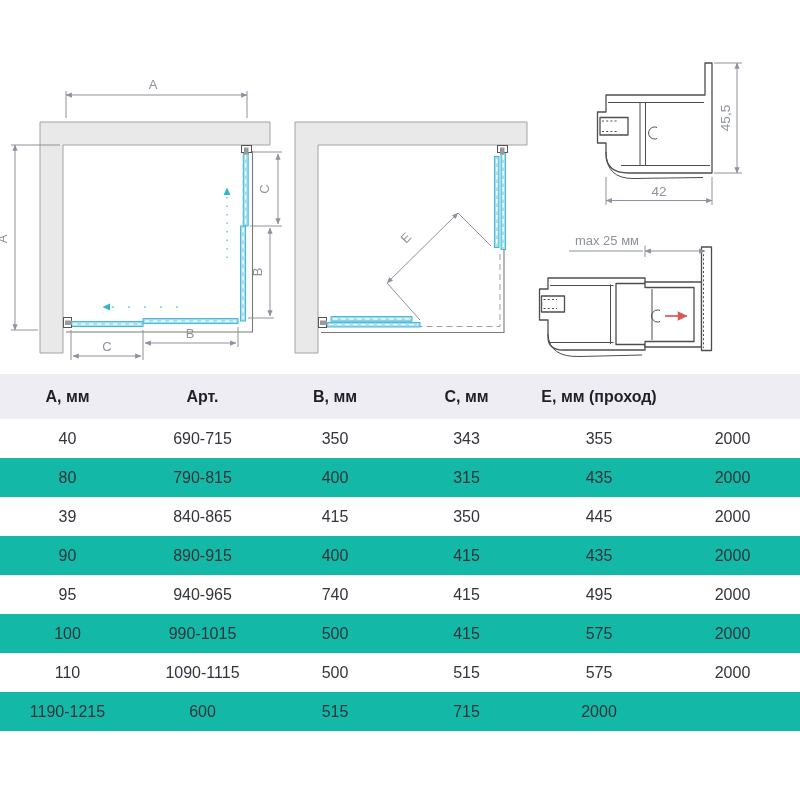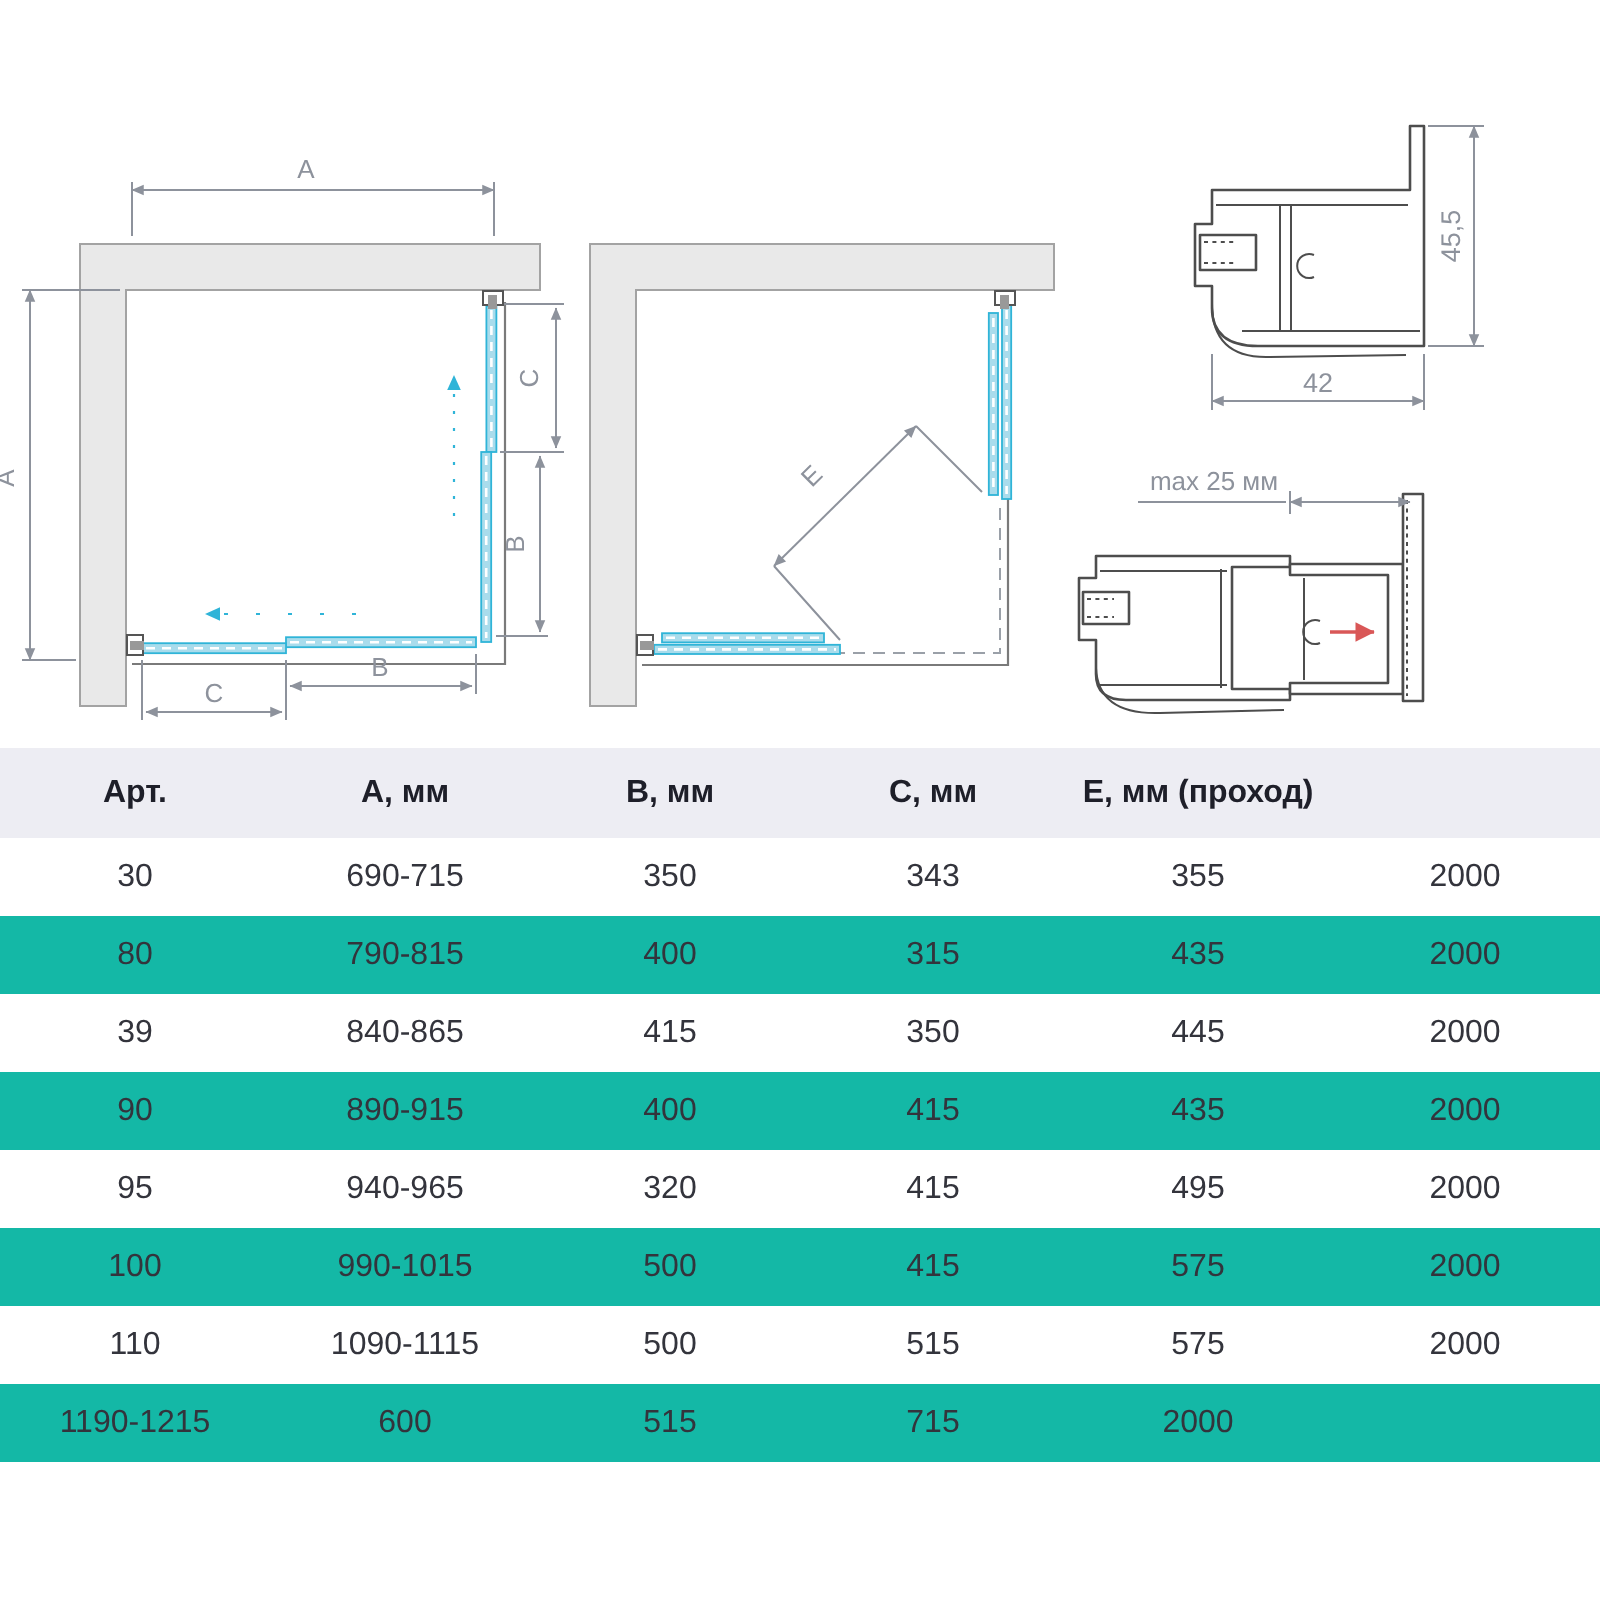--- a/index.html
+++ b/index.html
@@ -185,29 +185,29 @@
         <line class="dimline" x1="569" y1="251" x2="643" y2="251"></line>
         <path class="dimline" d="M645,245.5 V257"></path>
         <line class="dimline" x1="645" y1="251" x2="705" y2="251" marker-start="url(#ar)" marker-end="url(#ar)"></line>
         <text class="dimtext" x="607" y="245" text-anchor="middle">max 25 мм</text>
       </g>
     </g>
   </svg>
 
   <div class="size-table">
     <div class="trow thead">
+      <div class="cell">А, мм</div>
       <div class="cell">Арт.</div>
-      <div class="cell">А, мм</div>
       <div class="cell">В, мм</div>
       <div class="cell">С, мм</div>
       <div class="cell">Е, мм (проход)</div>
     </div>
 
     <div class="trow drow">
-      <div class="cell">30</div>
+      <div class="cell">40</div>
       <div class="cell">690-715</div>
       <div class="cell">350</div>
       <div class="cell">343</div>
       <div class="cell">355</div>
       <div class="cell">2000</div>
     </div>
     <div class="trow drow alt">
       <div class="cell">80</div>
       <div class="cell">790-815</div>
       <div class="cell">400</div>
@@ -227,21 +227,21 @@
       <div class="cell">90</div>
       <div class="cell">890-915</div>
       <div class="cell">400</div>
       <div class="cell">415</div>
       <div class="cell">435</div>
       <div class="cell">2000</div>
     </div>
     <div class="trow drow">
       <div class="cell">95</div>
       <div class="cell">940-965</div>
-      <div class="cell">320</div>
+      <div class="cell">740</div>
       <div class="cell">415</div>
       <div class="cell">495</div>
       <div class="cell">2000</div>
     </div>
     <div class="trow drow alt">
       <div class="cell">100</div>
       <div class="cell">990-1015</div>
       <div class="cell">500</div>
       <div class="cell">415</div>
       <div class="cell">575</div>

